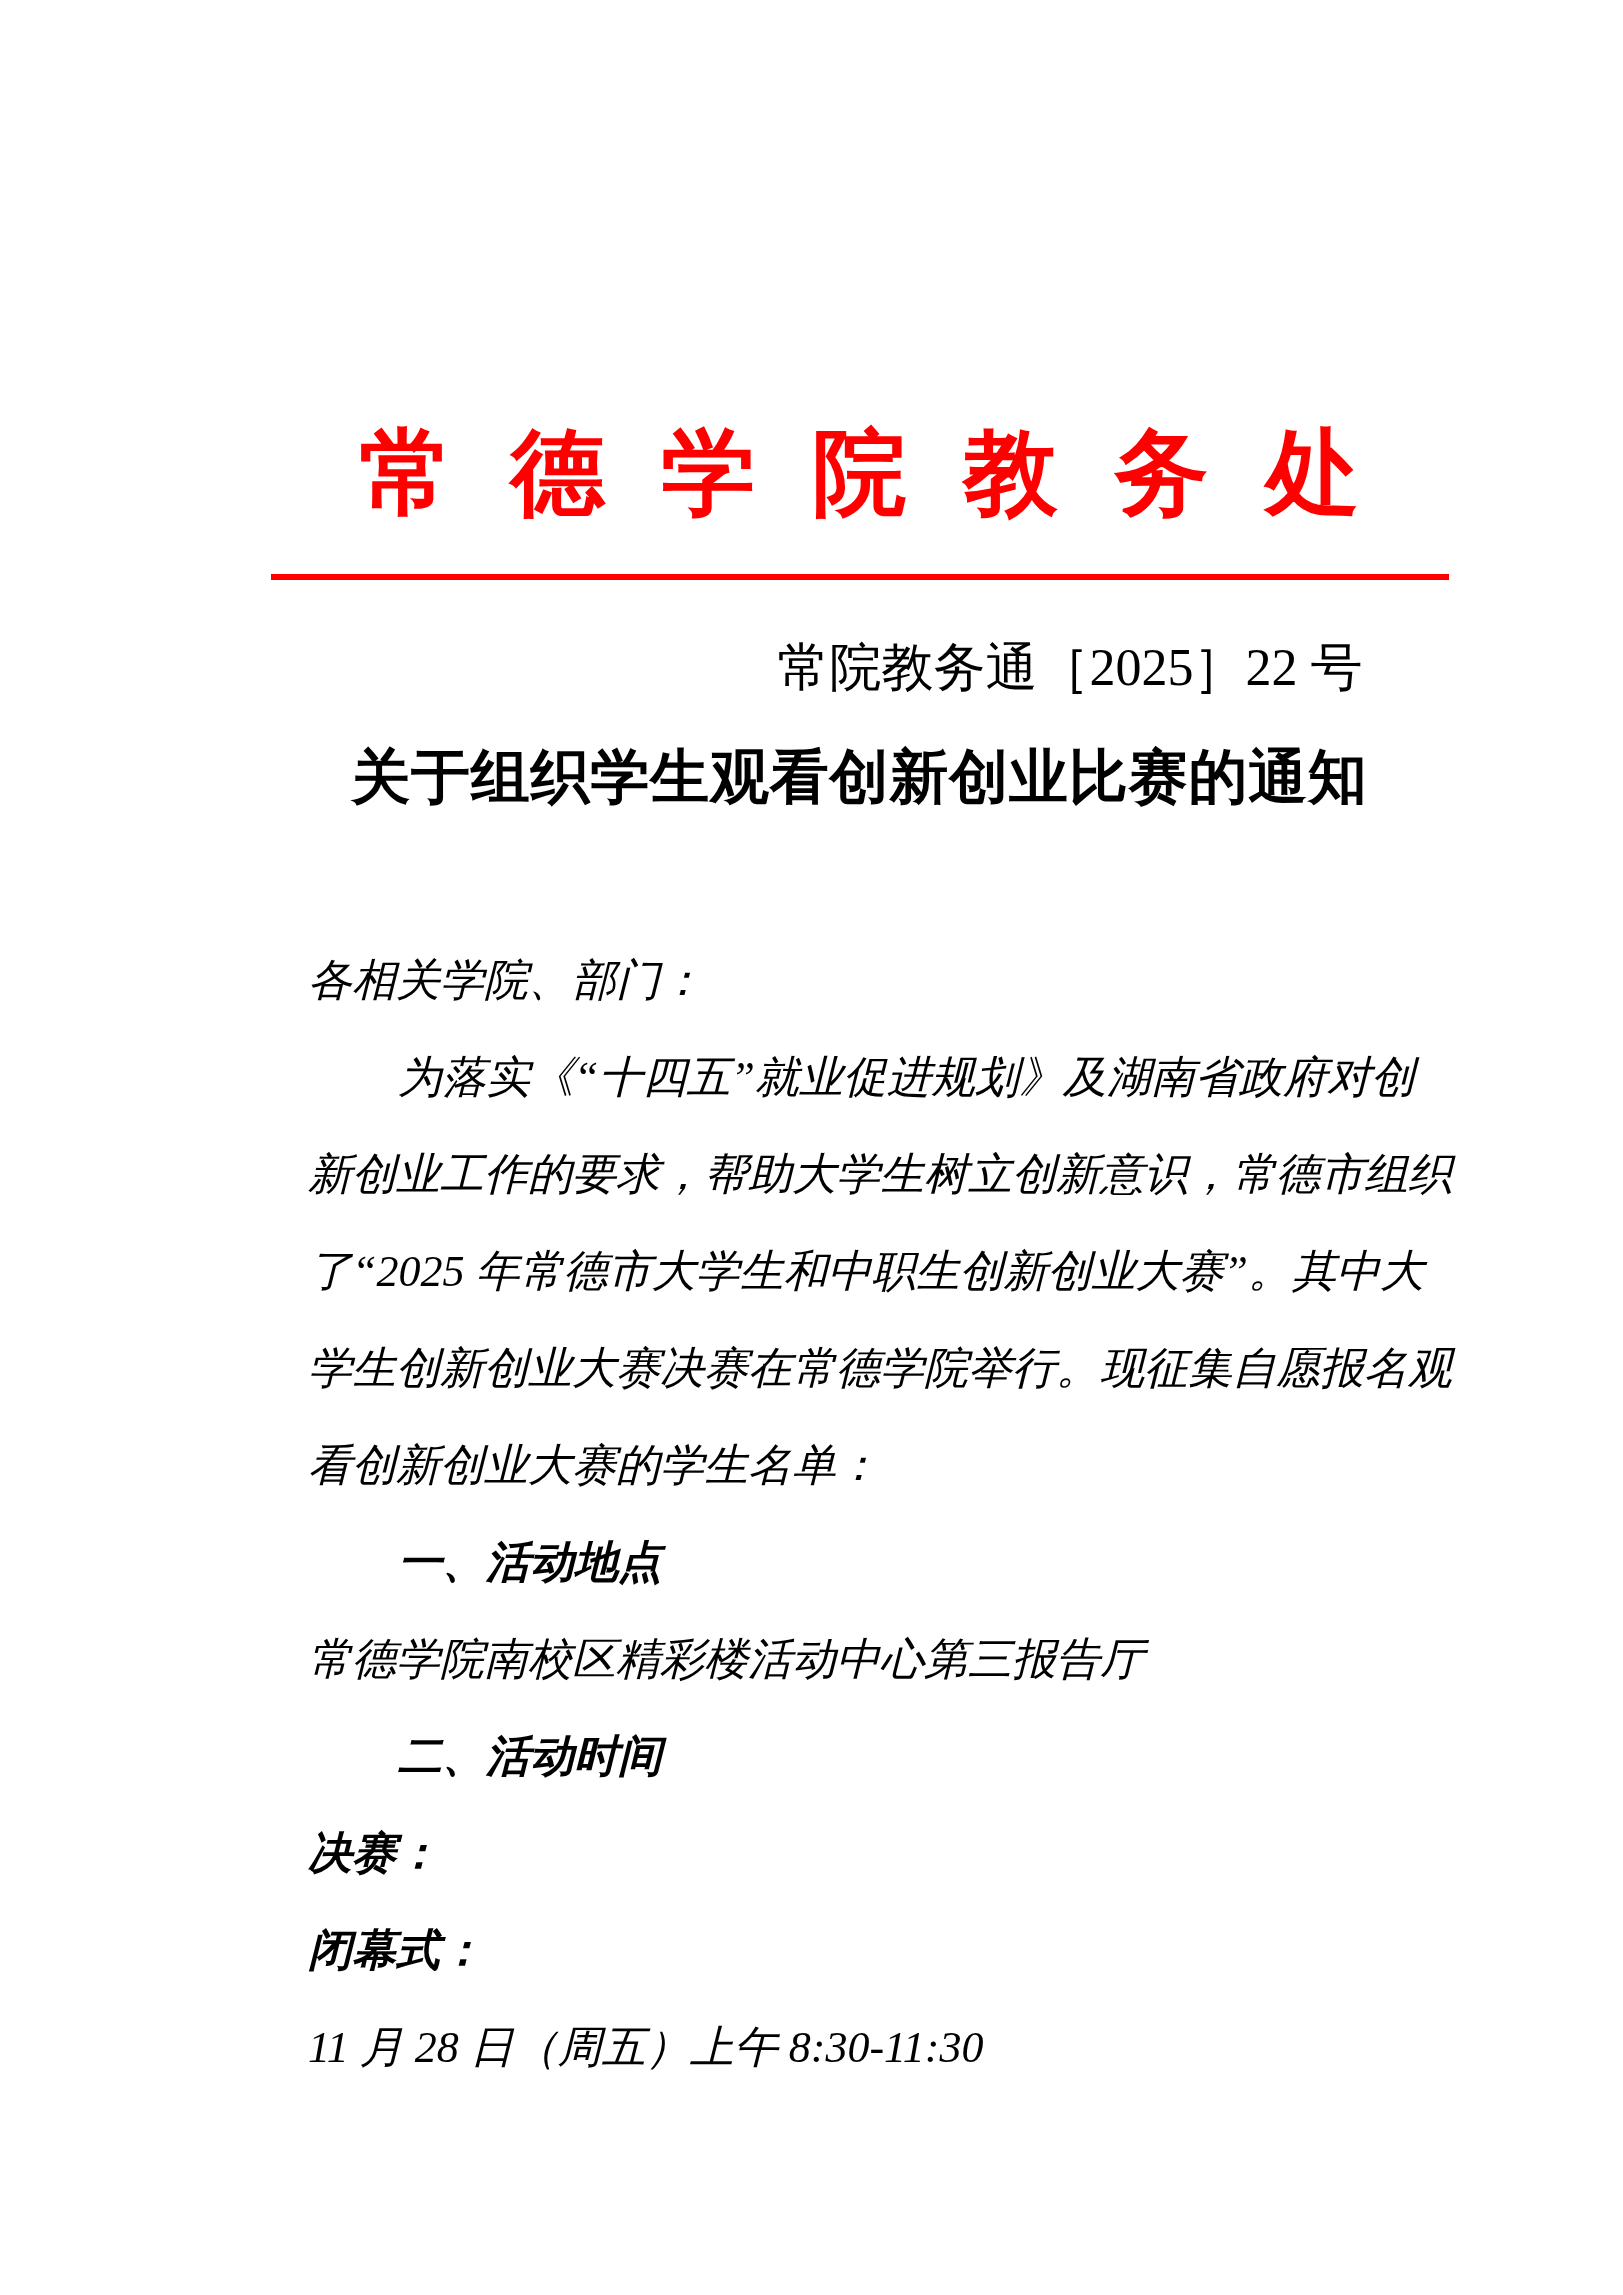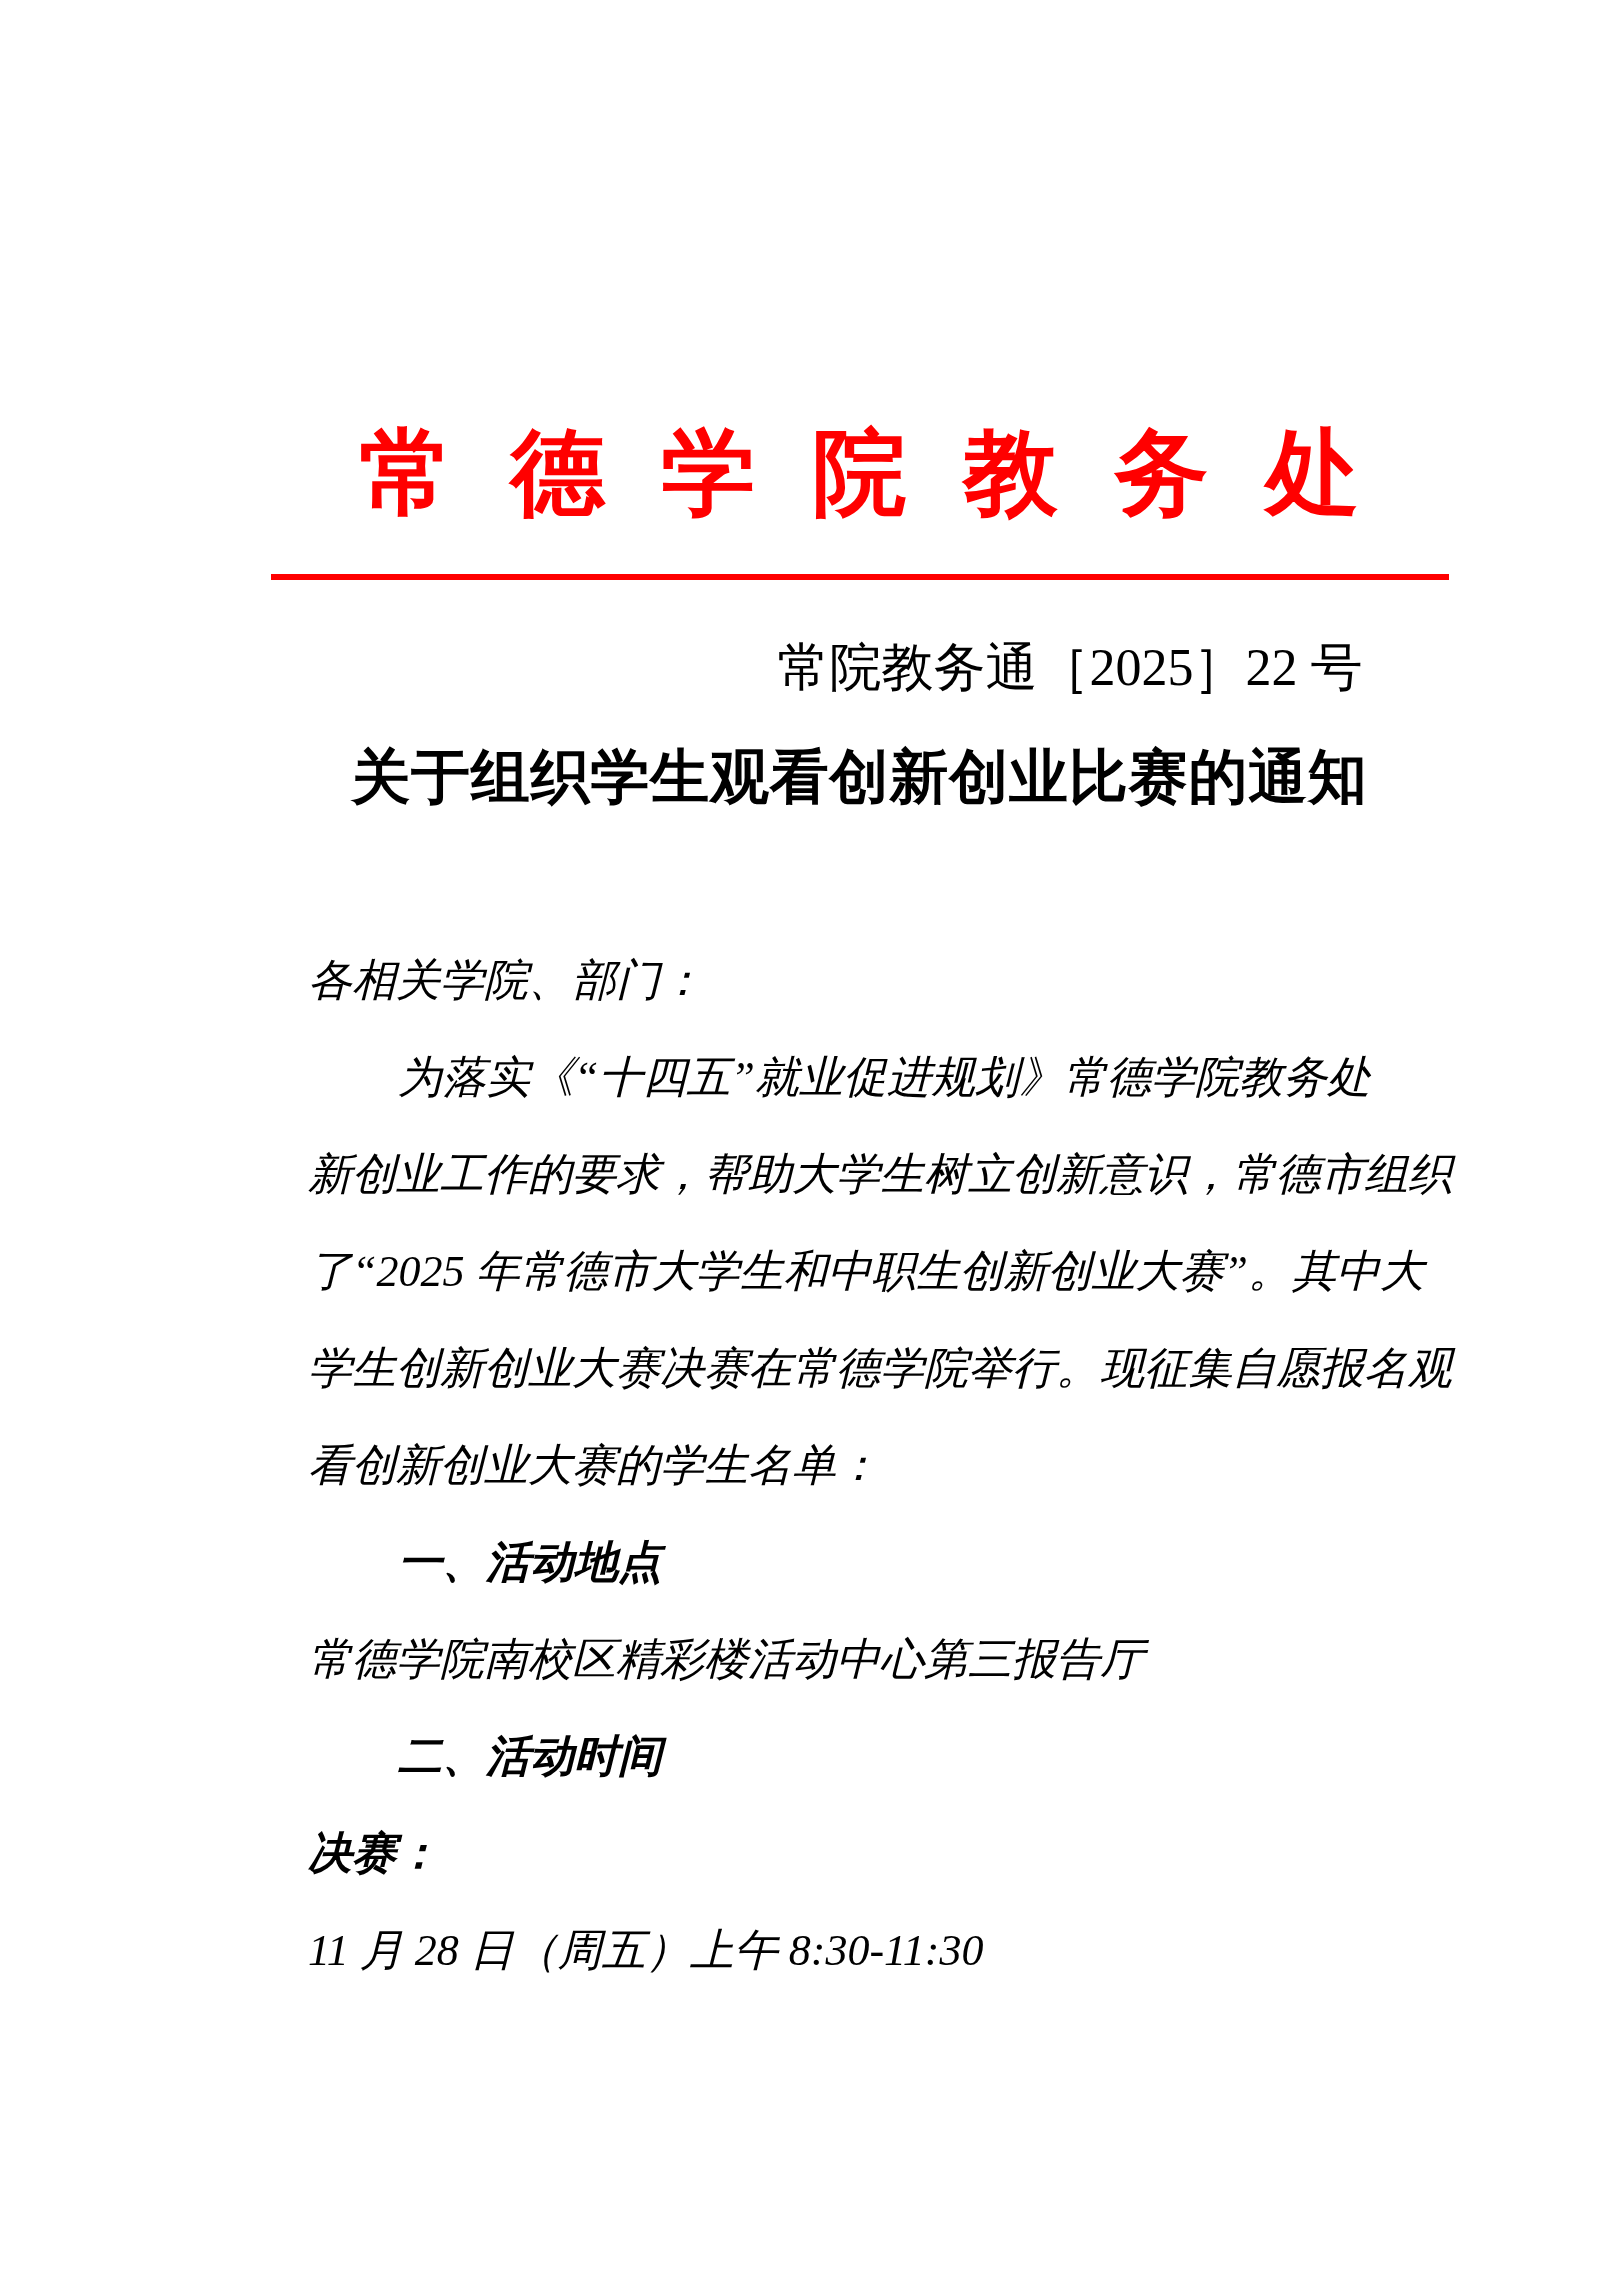--- a/index.html
+++ b/index.html
@@ -89,26 +89,27 @@
   <div class="org-title">常德学院教务处</div>
 
   <div class="red-divider"></div>
 
   <div class="doc-number">常院教务通［2025］22 号</div>
 
   <div class="notice-title">关于组织学生观看创新创业比赛的通知</div>
 
   <div class="body-block">
     <div class="body-line">各相关学院、部门：</div>
-    <div class="body-line indent">为落实《“十四五”就业促进规划》常德学院教务处</div>
+    <div class="body-line indent">为落实《“十四五”就业促进规划》及湖南省政府对创</div>
     <div class="body-line">新创业工作的要求，帮助大学生树立创新意识，常德市组织</div>
     <div class="body-line">了“2025 年常德市大学生和中职生创新创业大赛”。其中大</div>
     <div class="body-line">学生创新创业大赛决赛在常德学院举行。现征集自愿报名观</div>
     <div class="body-line">看创新创业大赛的学生名单：</div>
     <div class="body-line indent bold">一、活动地点</div>
     <div class="body-line">常德学院南校区精彩楼活动中心第三报告厅</div>
     <div class="body-line indent bold">二、活动时间</div>
     <div class="body-line bold">决赛：</div>
+    <div class="body-line bold">闭幕式：</div>
     <div class="body-line">11 月 28 日（周五）上午 8:30-11:30</div>
   </div>
 
 </div>
 
 
 </body></html>

